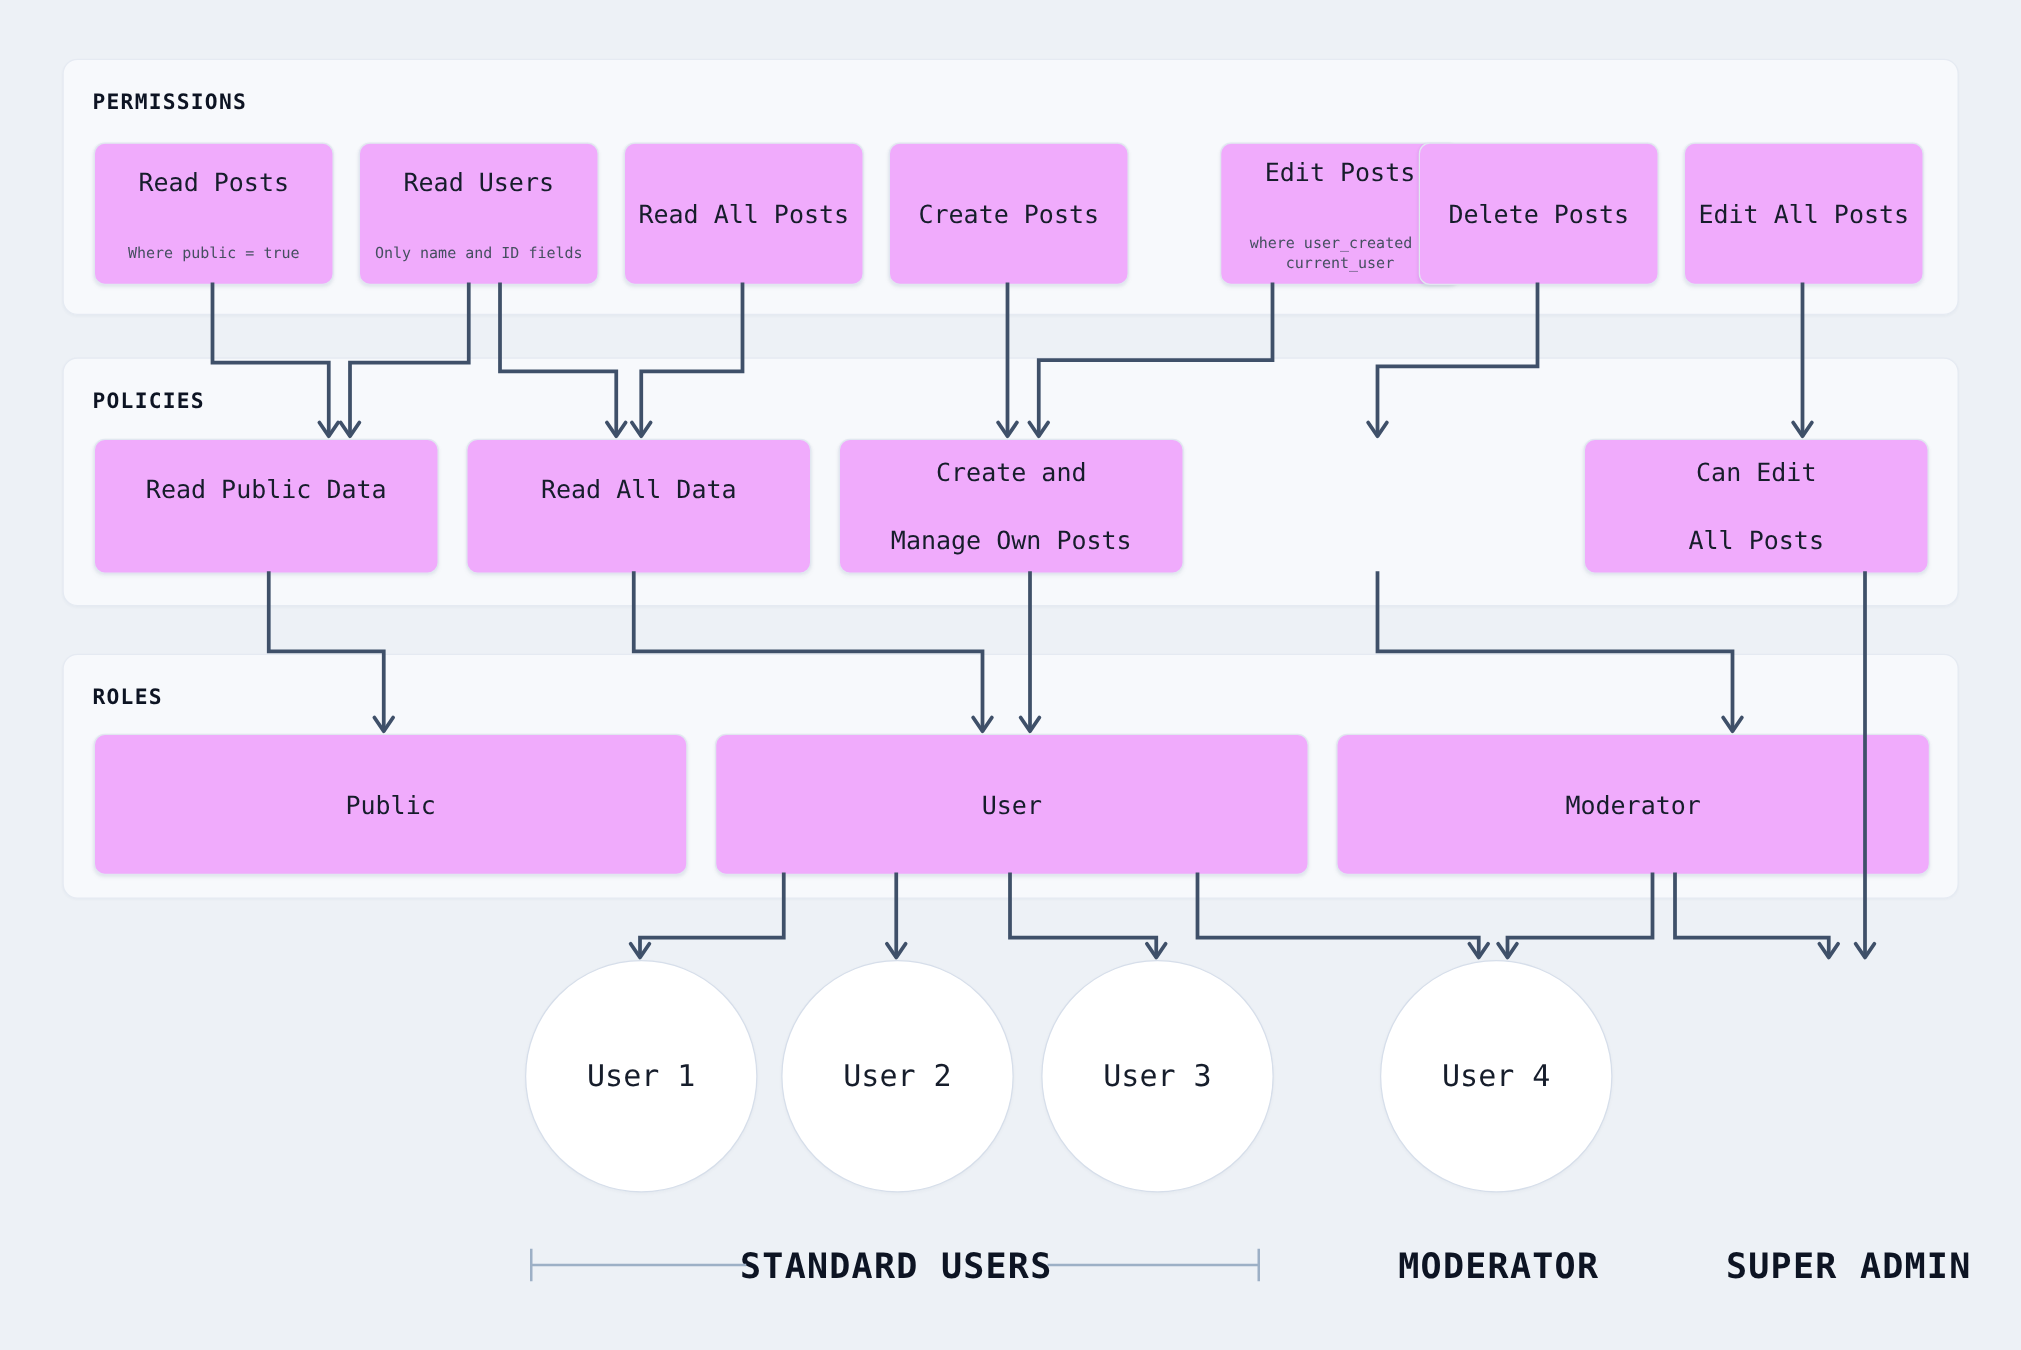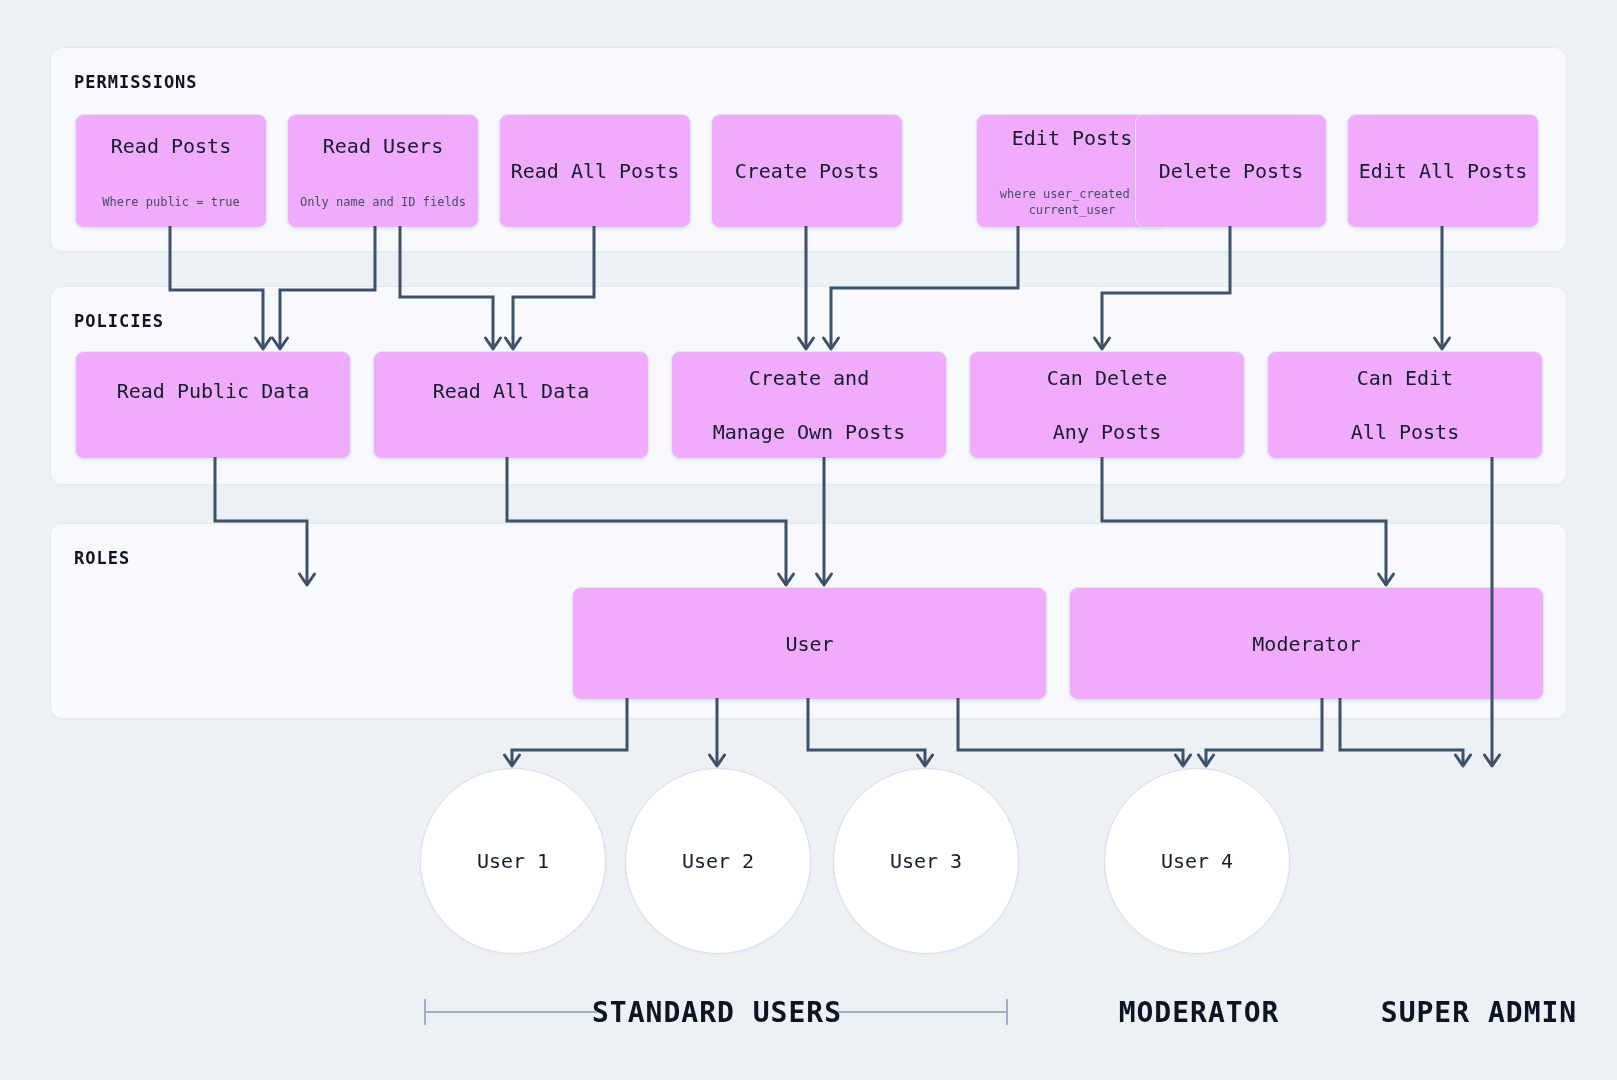--- a/index.html
+++ b/index.html
@@ -26,21 +26,21 @@
   }
   .blabel{font-size:20px;color:#161d2b;line-height:26px;white-space:pre;}
   .bsub{font-size:12px;color:#454f60;line-height:16px;margin-top:7px;max-width:176px;}
   .bsub:empty{display:none;}
   .circle{
     position:absolute;width:184px;height:184px;border-radius:50%;
     background:#ffffff;border:1px solid #d6deea;
     box-shadow:0 1px 3px rgba(25,40,70,0.04);
     display:flex;align-items:center;justify-content:center;
   }
-  .clabel{font-size:20px;color:#161d2b;}
+  .clabel{font-size:24px;color:#161d2b;}
   .footer-label{
     position:absolute;transform:translateX(-50%);
     font-size:28px;font-weight:bold;letter-spacing:1px;color:#0d1423;white-space:nowrap;
   }
   .bracket-line{position:absolute;height:2px;background:#9db0c6;top:1011px;}
   .bracket-tick{position:absolute;width:2px;height:26px;background:#9db0c6;top:999px;}
   #edges-svg{position:absolute;left:0;top:0;pointer-events:none;z-index:30;}
 </style>
 </head>
 <body>
@@ -83,31 +83,30 @@
     <div class="blabel"></div>
   </div>
   <div class="node" style="left:373px;top:351px;width:274px;height:106px;">
     <div class="blabel">Read All Data</div>
     <div class="blabel"></div>
   </div>
   <div class="node" style="left:671px;top:351px;width:274px;height:106px;">
     <div class="blabel">Create and</div>
     <div class="blabel">Manage Own Posts</div>
   </div>
-  <div class="node" style="left:969px;top:351px;width:274px;height:106px;">
-    <div class="blabel">Can Delete</div>
-    <div class="blabel">Any Posts</div>
-  </div>
   <div class="node" style="left:1267px;top:351px;width:274px;height:106px;">
     <div class="blabel">Can Edit</div>
     <div class="blabel">All Posts</div>
   </div>
 
   <div class="section" style="top:523px;height:194px;">
     <div class="section-title">ROLES</div>
+  </div>
+  <div class="node" style="left:75px;top:587px;width:473px;height:111px;">
+    <div class="blabel">Public</div>
   </div>
   <div class="node" style="left:572px;top:587px;width:473px;height:111px;">
     <div class="blabel">User</div>
   </div>
   <div class="node" style="left:1069px;top:587px;width:473px;height:111px;">
     <div class="blabel">Moderator</div>
   </div>
 
   <div class="circle" style="left:420px;top:768px;">
     <span class="clabel">User 1</span>

